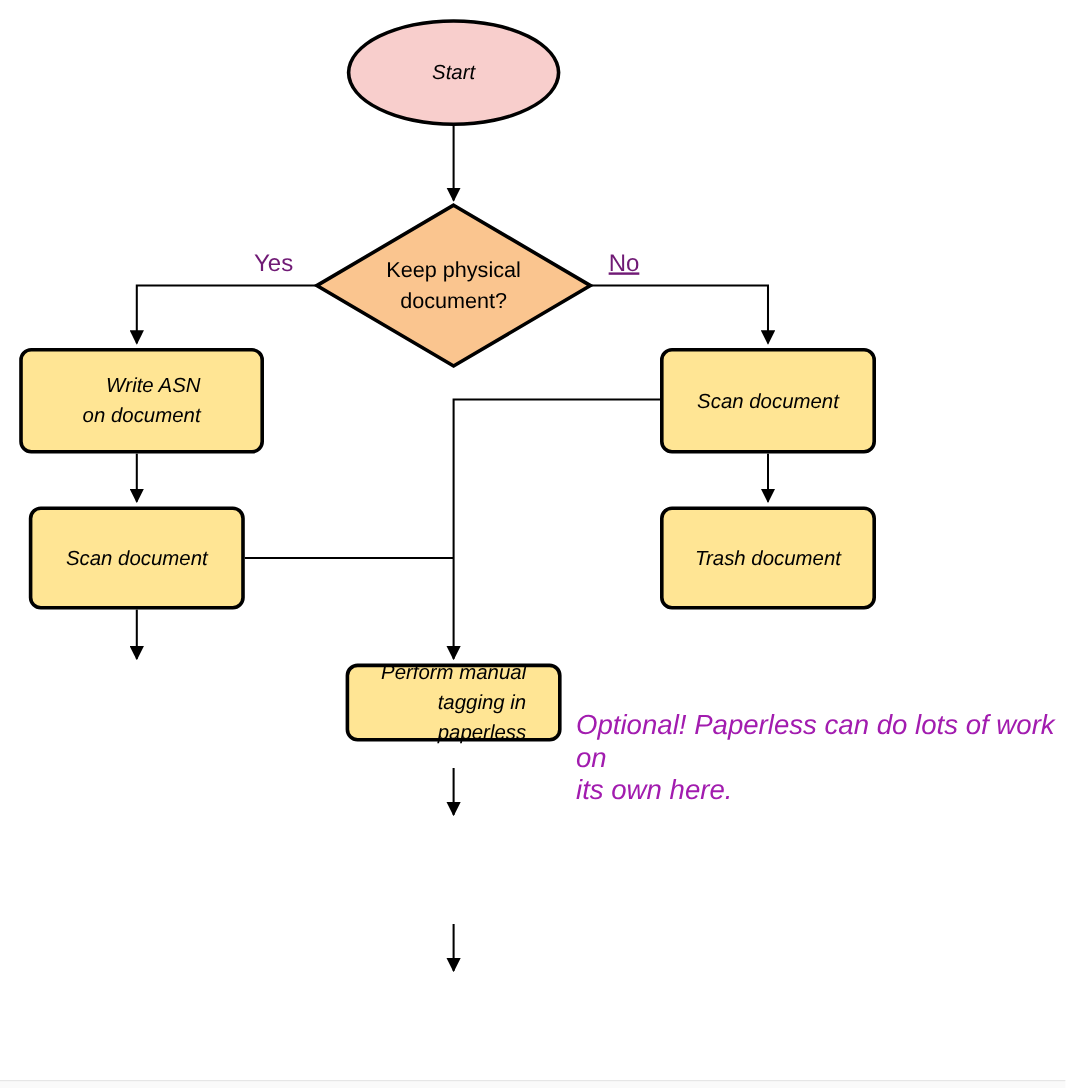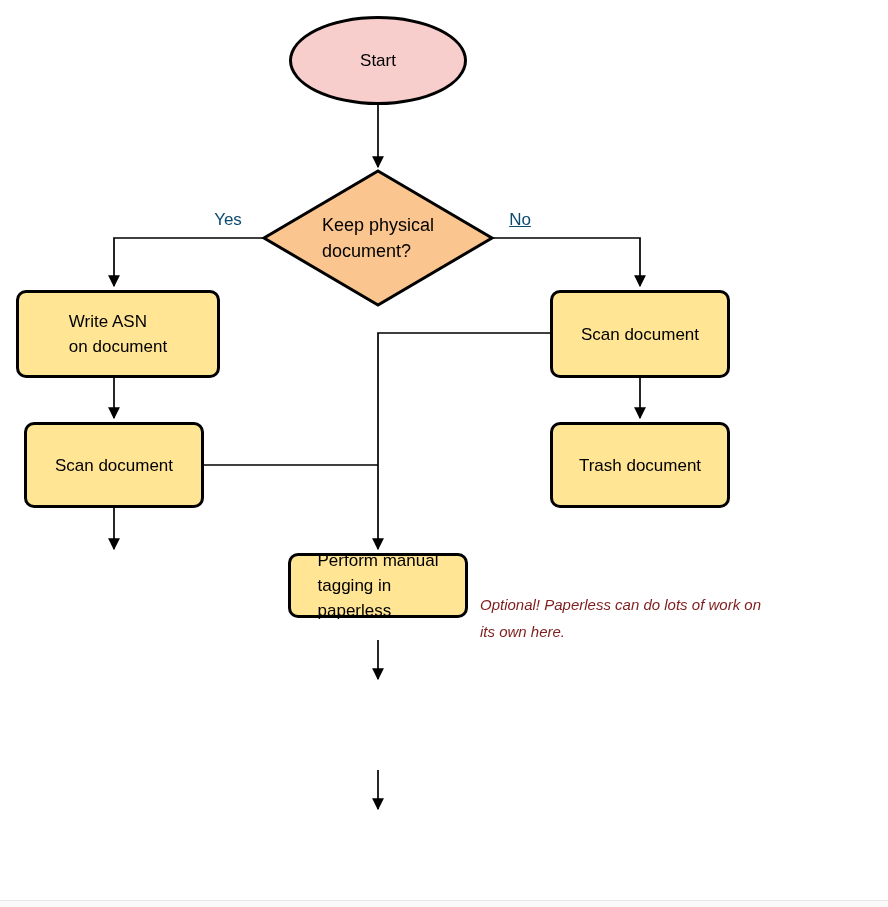--- a/index.html
+++ b/index.html
@@ -12,57 +12,58 @@
     width:888px;height:907px;
     background:#ffffff;
     overflow:hidden;
   }
   .edge-layer{
     position:absolute;left:0;top:0;width:888px;height:907px;
   }
   .node{
     position:absolute;
     display:flex;align-items:center;justify-content:center;
-    text-align:left;
+    text-align:right;
     color:#000;
     font-size:17px;
     line-height:25px;
     white-space:pre-line;
     box-sizing:border-box;
+    font-style:italic;
   }
   .process{
     background:#FFE594;
     border:3px solid #000;
     border-radius:10px;
   }
   .terminal{
     background:#F8CECC;
     border:3px solid #000;
     border-radius:50%;
   }
   .decision-text{
     position:absolute;
     display:flex;align-items:center;justify-content:center;
-    text-align:left;
+    text-align:center;
     white-space:pre-line;
     font-size:18px;line-height:26px;color:#000;
   }
   .edge-label{
     position:absolute;
     display:flex;align-items:center;justify-content:center;
-    font-size:17px;color:#0c4a6e;
+    font-size:20px;color:#701a75;
   }
   .note{
     position:absolute;
     left:480px;top:591px;
     width:400px;
     font-style:italic;
-    font-size:15px;
+    font-size:23px;
     line-height:27px;
-    color:#7f1d1d;
+    color:#a21caf;
     white-space:pre-line;
   }
   .page-bottom{
     position:absolute;left:0;top:900px;width:888px;height:7px;
     border-top:1px solid #e6e6e6;
     background:#fafafa;
   }
 </style>
 </head>
 <body>

